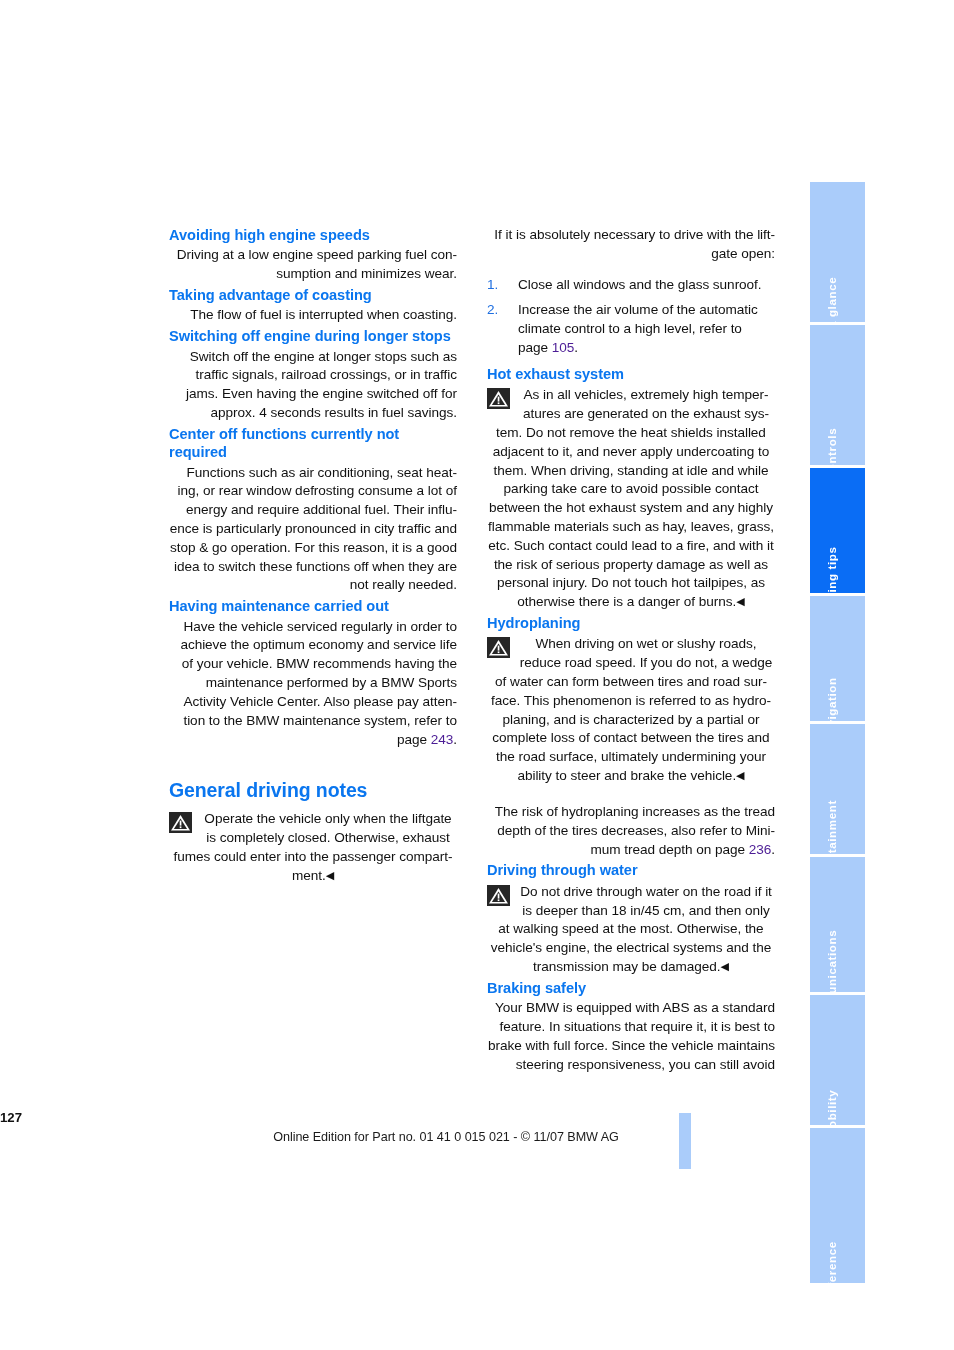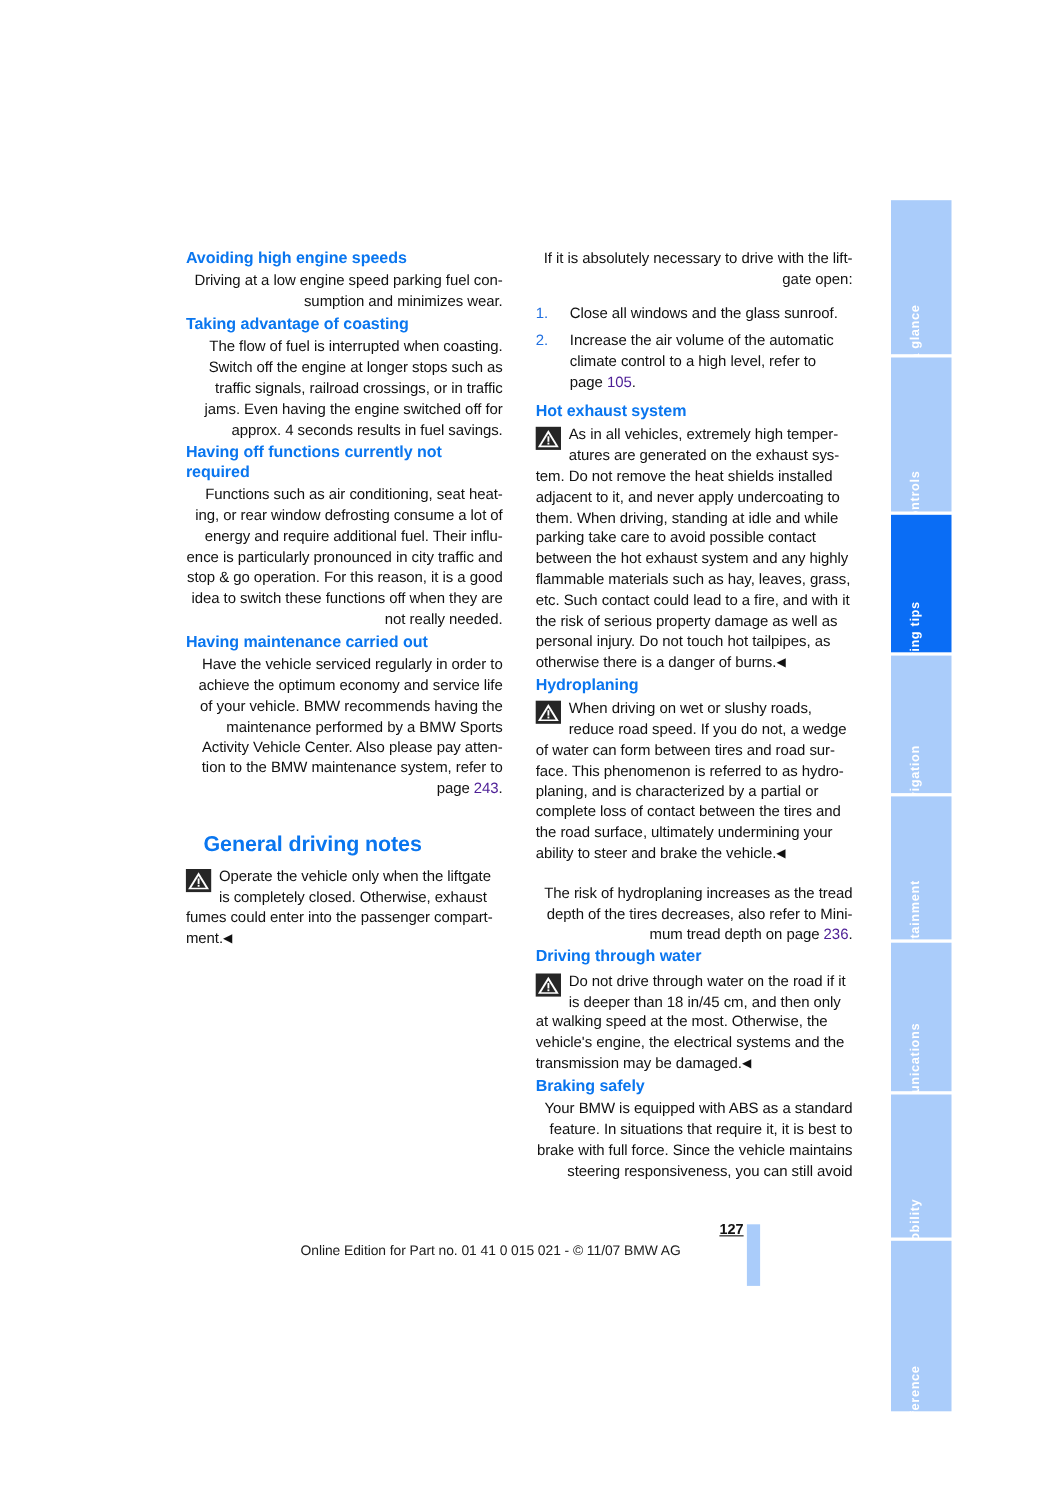--- a/index.html
+++ b/index.html
@@ -36,21 +36,21 @@
   .col {
     width: 288px;
   }
 
   
   .h1 {
     color: #0a76ef;
     font-size: 19.5px;
     font-weight: bold;
     line-height: 1.22;
-    margin: 0 0 7px 16px;
+    margin: 0 0 7px 0;
     letter-spacing: -0.1px;
   }
   .h2 {
     color: #0a76ef;
     font-size: 14.6px;
     font-weight: bold;
     line-height: 1.26;
     margin: 0 0 2px 0;
     letter-spacing: -0.05px;
   }
@@ -93,20 +93,21 @@
     color: #1f6fe0;
     font-size: 13.6px;
   }
 
   
   .warnblock {
     font-size: 13.6px;
     line-height: 1.385;
     letter-spacing: -0.05px;
     margin-top: 3px;
+    text-align: center;
   }
   .warn-icon {
     float: left;
     width: 23px;
     height: 21px;
     margin: 2px 7px 0 0;
     background: #262626;
     position: relative;
   }
   .warn-icon svg { display: block; }
@@ -145,25 +146,23 @@
   .tab.active {
     background: #0a6df5;
   }
   .tab.active .tablabel { color: #ffffff; }
 
   
   .pagenum {
     position: absolute;
     left: 0; top: 1110px;
     width: 676px;
-    text-align: right;
     font-size: 13.2px;
     font-weight: bold;
     color: #111111;
-    text-decoration: underline;
   }
   .pagebar {
     position: absolute;
     left: 679px;
     top: 1113px;
     width: 12px;
     height: 56px;
     background: #aaccfa;
   }
   .footline {
@@ -187,23 +186,24 @@
   <div class="columns">
 
     <div class="col">
 
       <h2 class="h2">Avoiding high engine speeds</h2>
       <p class="body">Driving at a low engine speed parking fuel con-sumption and minimizes wear.</p>
 
       <h2 class="h2 spaced">Taking advantage of coasting</h2>
       <p class="body">The flow of fuel is interrupted when coasting.</p>
 
+      <h2 class="h2 spaced">Switching off engine during longer stops</h2>
       <p class="body">Switch off the engine at longer stops such as traffic signals, railroad crossings, or in traffic jams. Even having the engine switched off for approx. 4 seconds results in fuel savings.</p>
 
-      <h2 class="h2 spaced">Having off functions currently not required</h2>
+      <h2 class="h2 spaced">Center off functions currently not required</h2>
       <p class="body">Functions such as air conditioning, seat heat-ing, or rear window defrosting consume a lot of energy and require additional fuel. Their influ-ence is particularly pronounced in city traffic and stop &amp; go operation. For this reason, it is a good idea to switch these functions off when they are not really needed.</p>
 
       <h2 class="h2 spaced">Having maintenance carried out</h2>
       <p class="body"><span>Have the vehicle serviced regularly in order to achieve the optimum economy and service life of your vehicle. BMW recommends having the maintenance performed by a BMW Sports Activity Vehicle Center. Also please pay atten-tion to the BMW maintenance system, refer to page </span><a class="pageref" href="#">243</a><span>.</span></p>
 
       <h1 class="h1 spaced">General driving notes</h1>
 
 
       <div class="warnblock">
         <span class="warn-icon">

